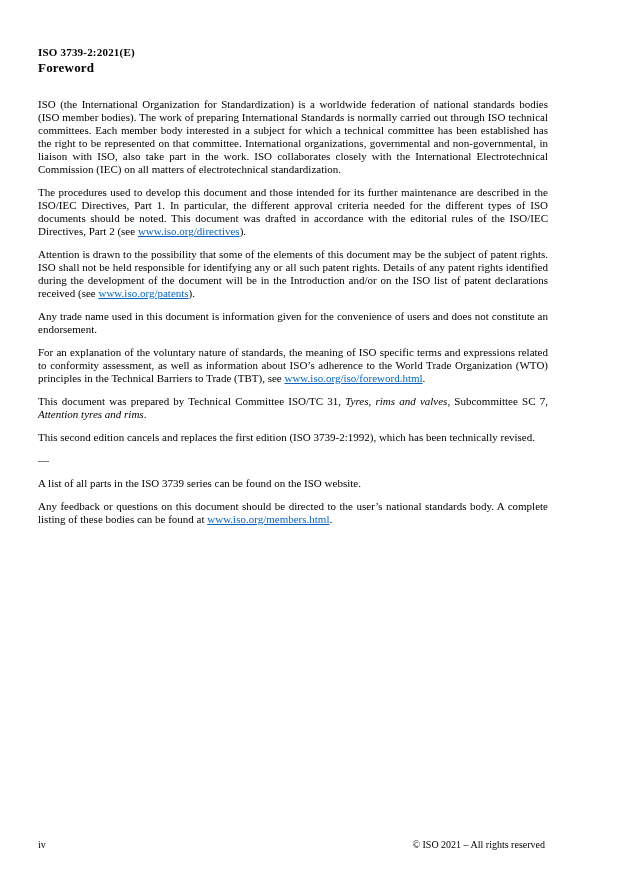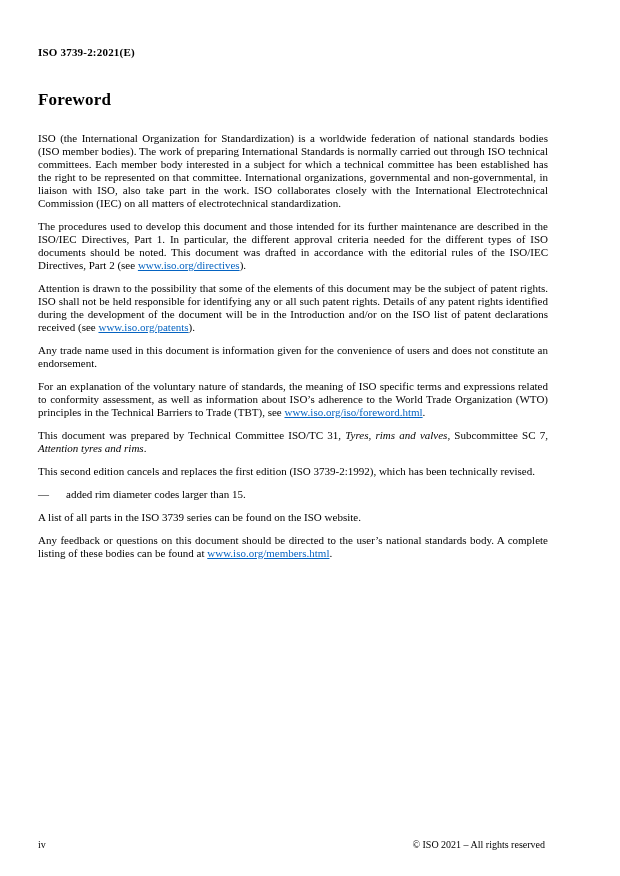--- a/index.html
+++ b/index.html
@@ -16,23 +16,22 @@
     background: #ffffff;
     padding: 42px 72px 0 38px;
     overflow: hidden;
   }
   .doc-ref {
     font-size: 11px;
     font-weight: bold;
     letter-spacing: 0.2px;
   }
   .title {
-    font-size: 17px;
+    font-size: 13px;
     font-weight: bold;
-    margin-top: 30px;
     margin-bottom: 22px;
     letter-spacing: 0.2px;
   }
   .body-p {
     font-size: 11px;
     line-height: 13px;
     text-align: justify;
     margin-bottom: 10px;
   }
   .link {
@@ -84,21 +83,20 @@
 
     <p class="body-p"><span>For an explanation of the voluntary nature of standards, the meaning of ISO specific terms and expressions related to conformity assessment, as well as information about ISO’s adherence to the World Trade Organization (WTO) principles in the Technical Barriers to Trade (TBT), see </span><a class="link" href="#">www.iso.org/iso/foreword.html</a><span>.</span></p>
 
     <p class="body-p"><span>This document was prepared by Technical Committee ISO/TC 31, </span><span class="italic">Tyres, rims and valves</span><span>, Subcommittee SC 7, </span><span class="italic">Attention tyres and rims</span><span>.</span></p>
 
     <p class="body-p">This second edition cancels and replaces the first edition (ISO 3739-2:1992), which has been technically revised.</p>
 
 
     <p class="list-item">
         <span class="dash">—</span>
-        <span>added rim diameter codes larger than 15.</span>
       </p>
 
     <p class="body-p">A list of all parts in the ISO 3739 series can be found on the ISO website.</p>
 
     <p class="body-p"><span>Any feedback or questions on this document should be directed to the user’s national standards body. A complete listing of these bodies can be found at </span><a class="link" href="#">www.iso.org/members.html</a><span>.</span></p>
 
   </div>
 
   <div class="doc-footer">
     <span>iv</span>

